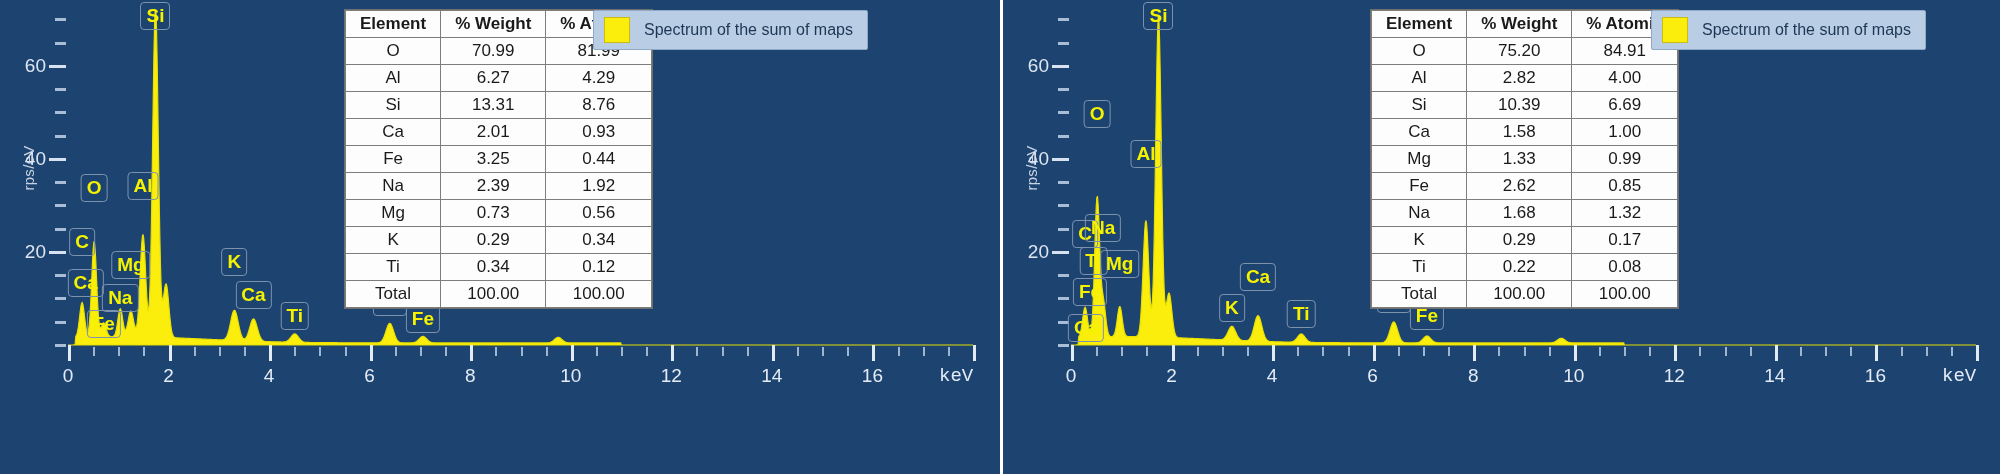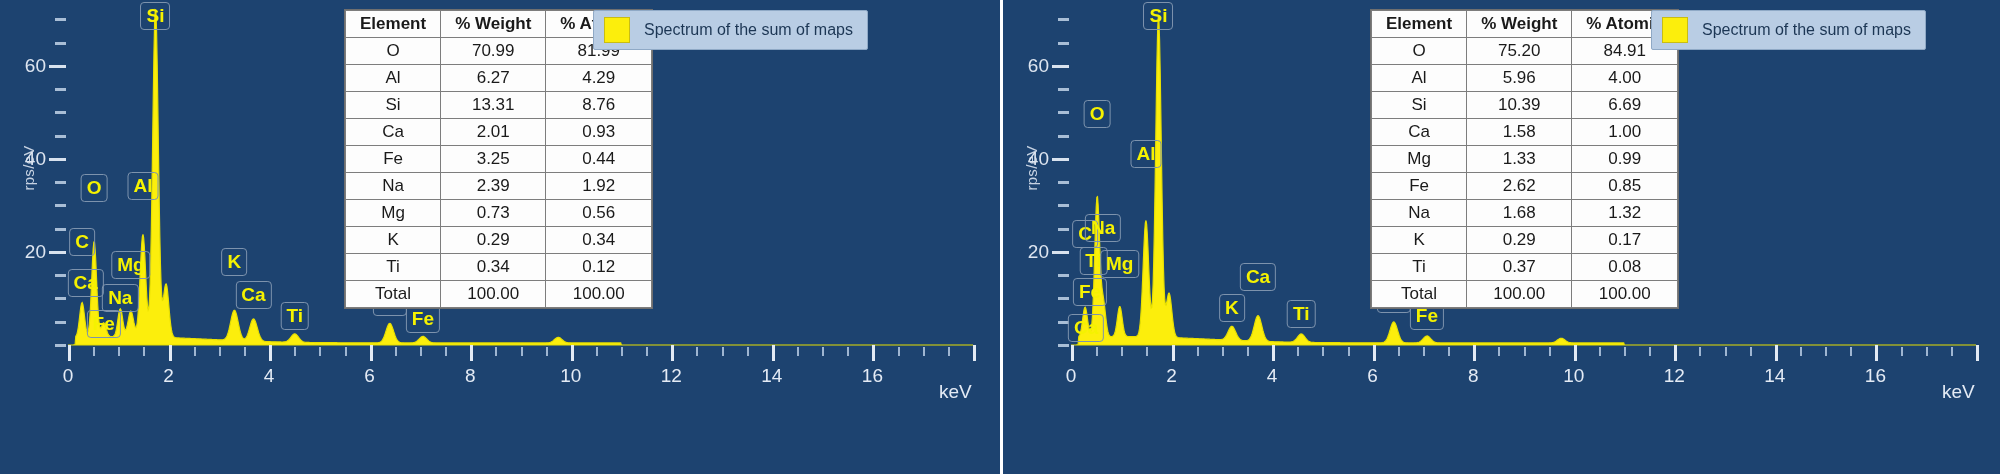--- a/index.html
+++ b/index.html
@@ -51,21 +51,21 @@
     width: 17px; height: 3px;
     background: #d8e2ee;
     left: 49px;
   }
   .ynum { position: absolute; right: 22px; transform: translateY(-50%); color:#dde5f0; font-size:19px; }
 
   .xaxis-band { position: absolute; left: 68px; top: 345px; width: 905px; height: 60px; }
   .xminor { position: absolute; top: 2px; width: 2px; height: 9px; background: #9fb6d1; }
   .xmajor { position: absolute; top: 0px; width: 3px; height: 16px; background: #e2eaf4; }
   .xnum  { position: absolute; top: 20px; transform: translateX(-50%); color: #e4ebf5; font-size: 19px; }
-  .kevlab{ position: absolute; top: 36px; color: #e4ebf5; font-size: 19px; }
+  .kevlab{ position: absolute; top: 20px; color: #e4ebf5; font-size: 19px; font-family: Liberation Mono, monospace; }
 
   
   .peak {
     position: absolute;
     transform: translate(-50%, -100%);
     color: #f5f200;
     font-size: 19px;
     font-weight: 600;
     line-height: 1;
     padding: 3px 5px 4px 5px;
@@ -401,21 +401,21 @@
           </tr>
         </thead>
         <tbody>
           <tr>
             <td class="el">O</td>
             <td class="num">75.20</td>
             <td class="num">84.91</td>
           </tr>
           <tr>
             <td class="el">Al</td>
-            <td class="num">5.96</td>
+            <td class="num">2.82</td>
             <td class="num">4.00</td>
           </tr>
           <tr>
             <td class="el">Si</td>
             <td class="num">10.39</td>
             <td class="num">6.69</td>
           </tr>
           <tr>
             <td class="el">Ca</td>
             <td class="num">1.58</td>
@@ -436,21 +436,21 @@
             <td class="num">1.68</td>
             <td class="num">1.32</td>
           </tr>
           <tr>
             <td class="el">K</td>
             <td class="num">0.29</td>
             <td class="num">0.17</td>
           </tr>
           <tr>
             <td class="el">Ti</td>
-            <td class="num">0.37</td>
+            <td class="num">0.22</td>
             <td class="num">0.08</td>
           </tr>
           <tr>
             <td class="el">Total</td>
             <td class="num">100.00</td>
             <td class="num">100.00</td>
           </tr>
         </tbody>
       </table>
 

